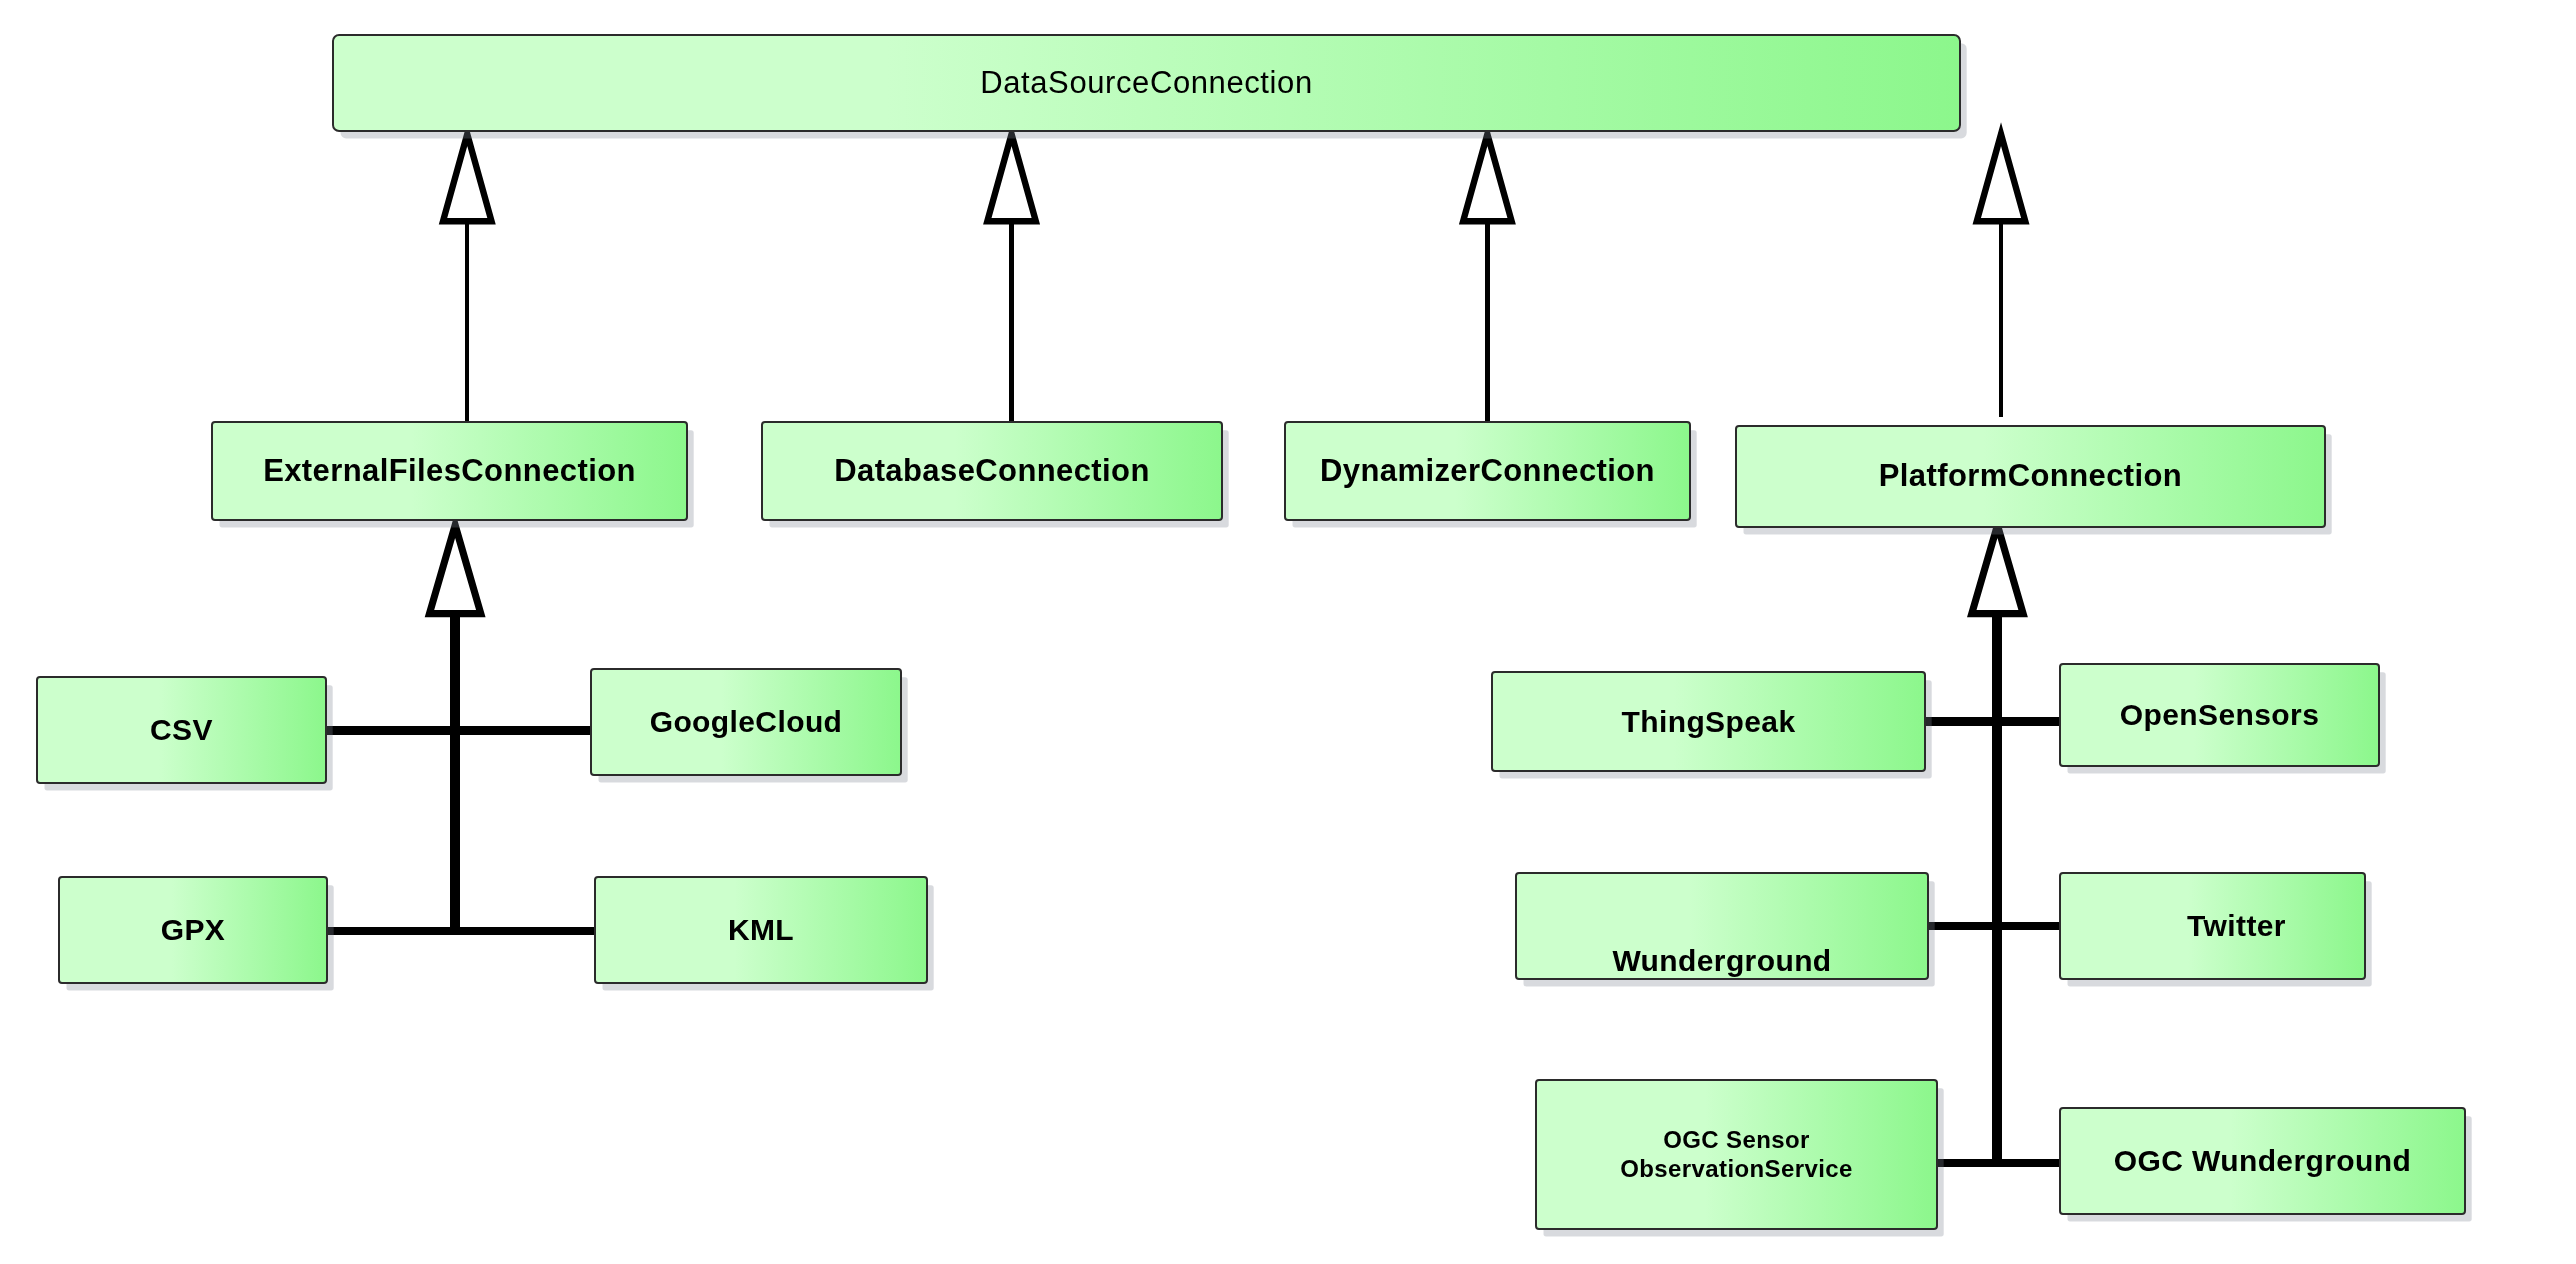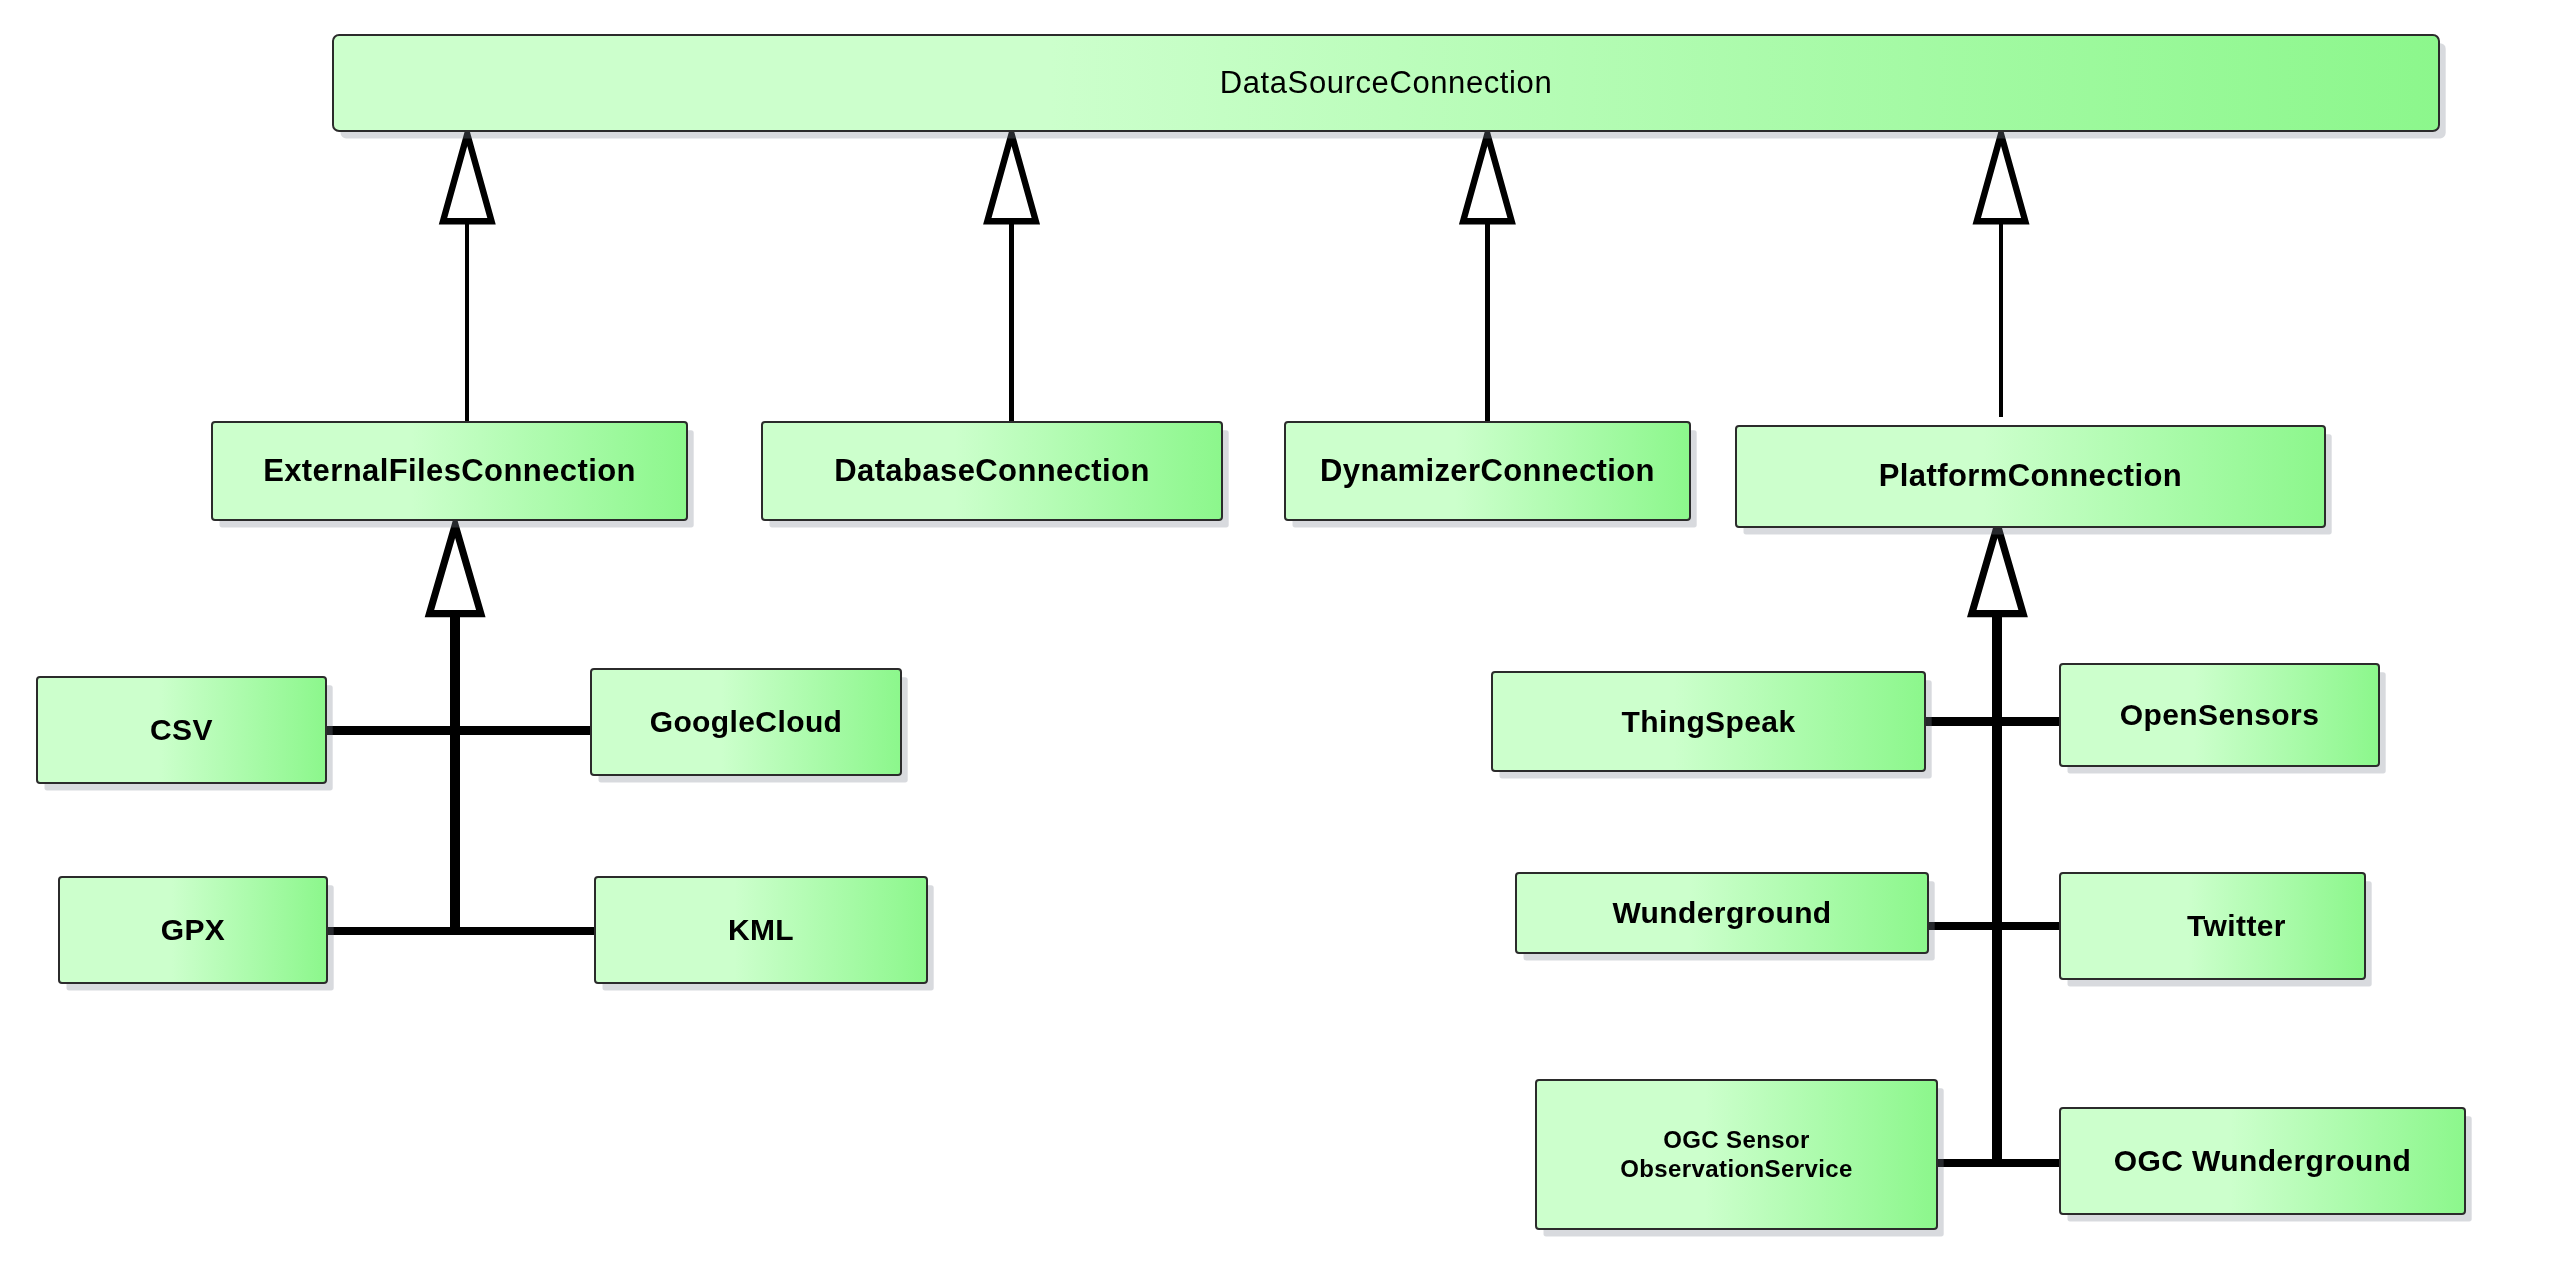--- a/index.html
+++ b/index.html
@@ -74,21 +74,21 @@
       <polygon points="638,736 602,860 674,860" fill="#ffffff" stroke="#000000" stroke-width="10" stroke-linejoin="miter"></polygon>
       <line x1="2800" y1="860" x2="2800" y2="1630" stroke="#000000" stroke-width="14" shape-rendering="crispEdges"></line>
       <polygon points="2800,736 2764,860 2836,860" fill="#ffffff" stroke="#000000" stroke-width="10" stroke-linejoin="miter"></polygon>
       <line x1="458" y1="1024" x2="827" y2="1024" stroke="#000000" stroke-width="12" shape-rendering="crispEdges"></line>
       <line x1="460" y1="1305" x2="832" y2="1305" stroke="#000000" stroke-width="12" shape-rendering="crispEdges"></line>
       <line x1="2700" y1="1011" x2="2886" y2="1011" stroke="#000000" stroke-width="12" shape-rendering="crispEdges"></line>
       <line x1="2704" y1="1298" x2="2886" y2="1298" stroke="#000000" stroke-width="12" shape-rendering="crispEdges"></line>
       <line x1="2717" y1="1630" x2="2886" y2="1630" stroke="#000000" stroke-width="12" shape-rendering="crispEdges"></line>
     </svg>
 
-  <div class="uml-box root" id="node-root" style="left: 332px; top: 34px; width: 2108px; height: 98px; font-size: 31px;">
+  <div class="uml-box root" id="node-root" style="left: 332px; top: 34px; width: 1629px; height: 98px; font-size: 31px;">
     <span class="box-label">DataSourceConnection</span>
   </div>
 
   <div id="level2-container">
       <div class="uml-box" style="left: 211px; top: 421px; width: 477px; height: 100px; font-size: 31px;">
         <span class="box-label">ExternalFilesConnection</span>
       </div>
       <div class="uml-box" style="left: 761px; top: 421px; width: 462px; height: 100px; font-size: 31px;">
         <span class="box-label">DatabaseConnection</span>
       </div>
@@ -115,21 +115,21 @@
       </div>
     </div>
 
   <div id="platform-children-container">
       <div class="uml-box" style="left: 1491px; top: 671px; width: 435px; height: 101px; font-size: 30px;">
         <span class="box-label">ThingSpeak</span>
       </div>
       <div class="uml-box" style="left: 2059px; top: 663px; width: 321px; height: 104px; font-size: 30px;">
         <span class="box-label">OpenSensors</span>
       </div>
-      <div class="uml-box" style="left: 1515px; top: 872px; width: 414px; height: 82px; font-size: 30px;">
+      <div class="uml-box" style="left: 1515px; top: 872px; width: 414px; height: 108px; font-size: 30px; align-items: flex-end;">
         <span class="box-label">Wunderground</span>
       </div>
       <div class="uml-box" style="left: 2059px; top: 872px; width: 307px; height: 108px; font-size: 30px; padding-left: 48px;">
         <span class="box-label">Twitter</span>
       </div>
       <div class="uml-box" style="left: 1535px; top: 1079px; width: 403px; height: 151px; font-size: 24px;">
         <span class="box-label">OGC Sensor
 ObservationService</span>
       </div>
       <div class="uml-box" style="left: 2059px; top: 1107px; width: 407px; height: 108px; font-size: 30px;">

